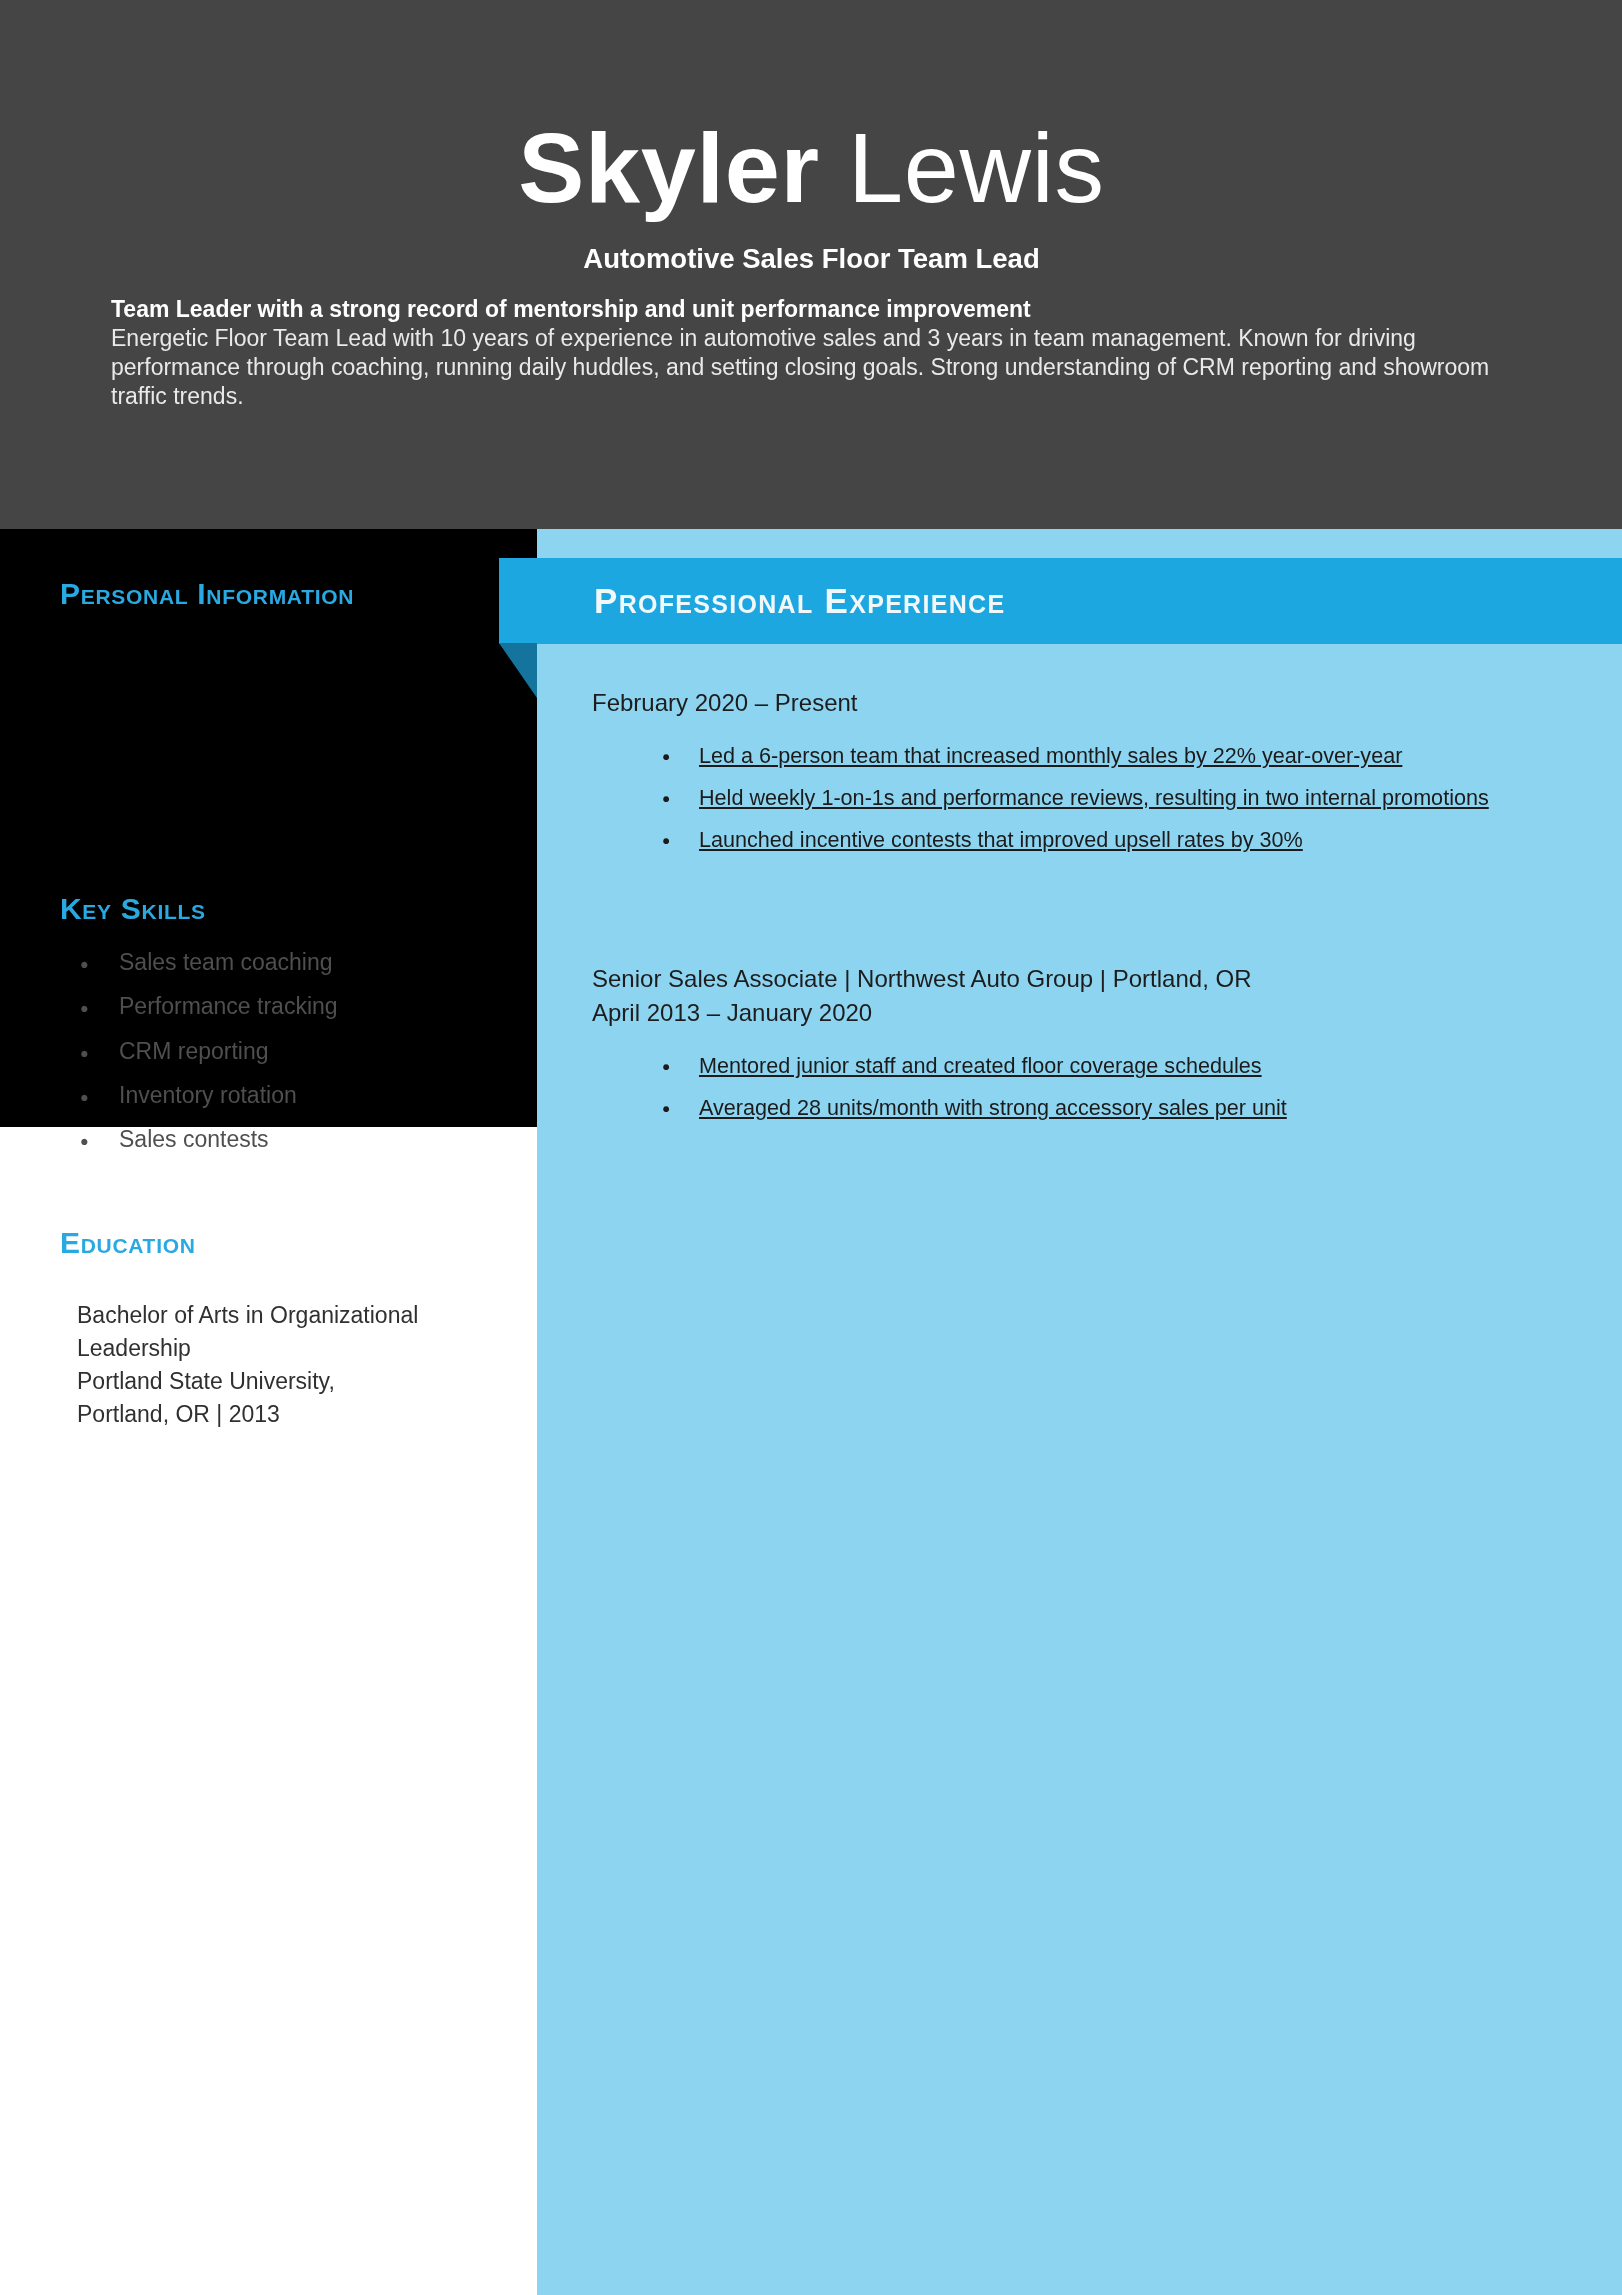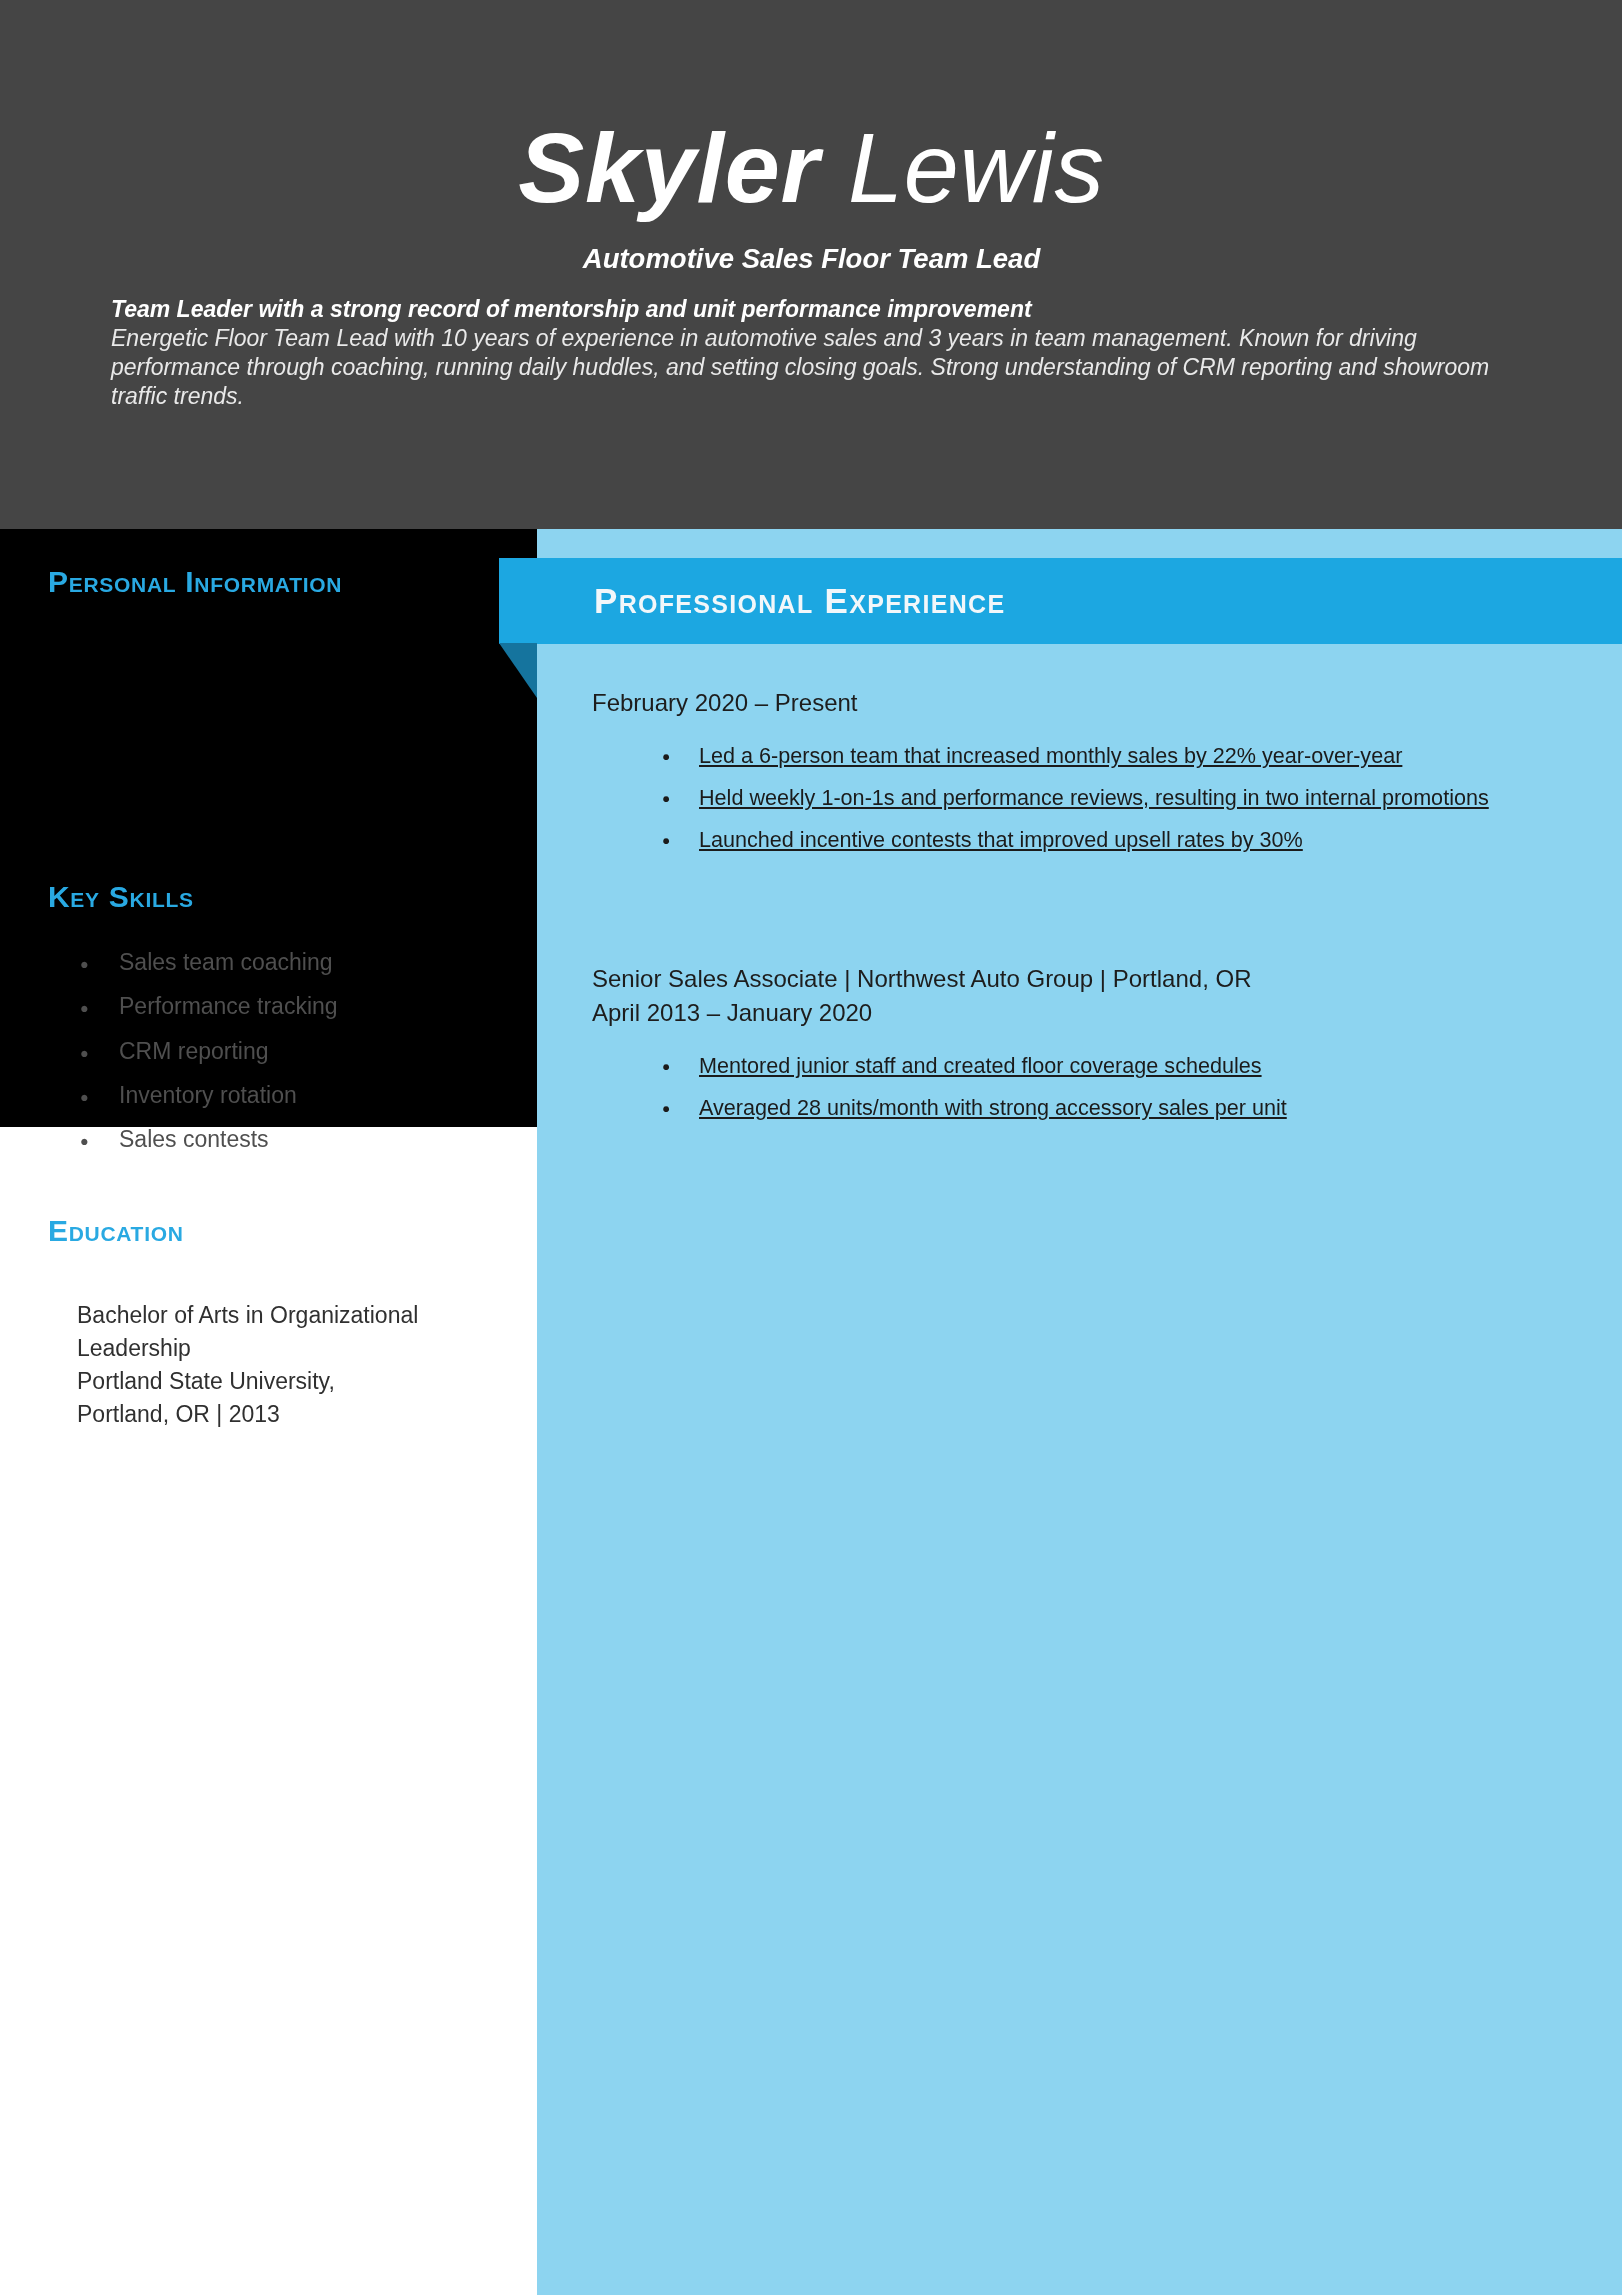--- a/index.html
+++ b/index.html
@@ -6,21 +6,21 @@
   .page{
     position:relative;
     width:1623px;height:2295px;
     background:#ffffff;
     font-family:"Liberation Sans", sans-serif;
     overflow:hidden;
   }
   
   .header{
     position:absolute;left:0;top:0;width:1623px;height:529px;
-    background:#454545;color:#ffffff;font-style:italic;
+    background:#454545;color:#ffffff;
   }
   .name{
     position:absolute;left:0;top:116px;width:100%;
     text-align:center;font-size:99px;line-height:1.05;color:#ffffff;
     letter-spacing:0.7px;white-space:nowrap;
   }
   .name .first{font-weight:700;}
   .name .last{font-weight:400;}
   .subtitle{
     position:absolute;left:0;top:243px;width:100%;
@@ -49,21 +49,21 @@
     position:absolute;left:499px;top:643px;width:38px;height:55px;
     background:#15749e;
     clip-path:polygon(0 0,100% 0,100% 100%);
   }
   
   .sidebar-black{
     position:absolute;left:0;top:529px;width:537px;height:598px;
     background:#000000;
   }
   .side-heading{
-    position:absolute;left:48px;margin:0;
+    position:absolute;left:48px;margin:12px;
     color:#29a9e2;font-weight:700;font-size:30px;line-height:1;
     font-variant:small-caps;letter-spacing:0.7px;white-space:nowrap;
   }
   #personal-heading{top:567px;}
   #skills-heading{top:882px;}
   #education-heading{top:1216px;}
   .contact-list{
     position:absolute;left:148px;top:650px;margin:0;padding:0;list-style:none;
     color:#4b4b4b;font-size:23px;line-height:26px;
   }

